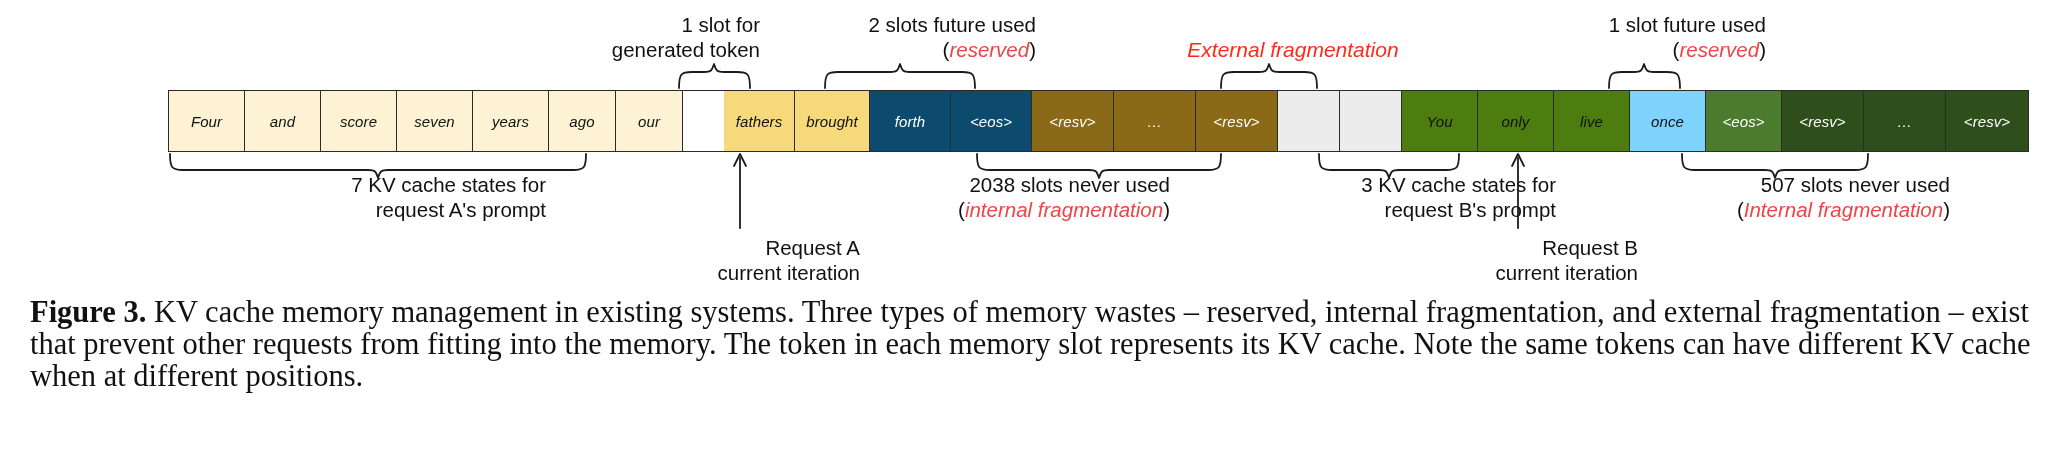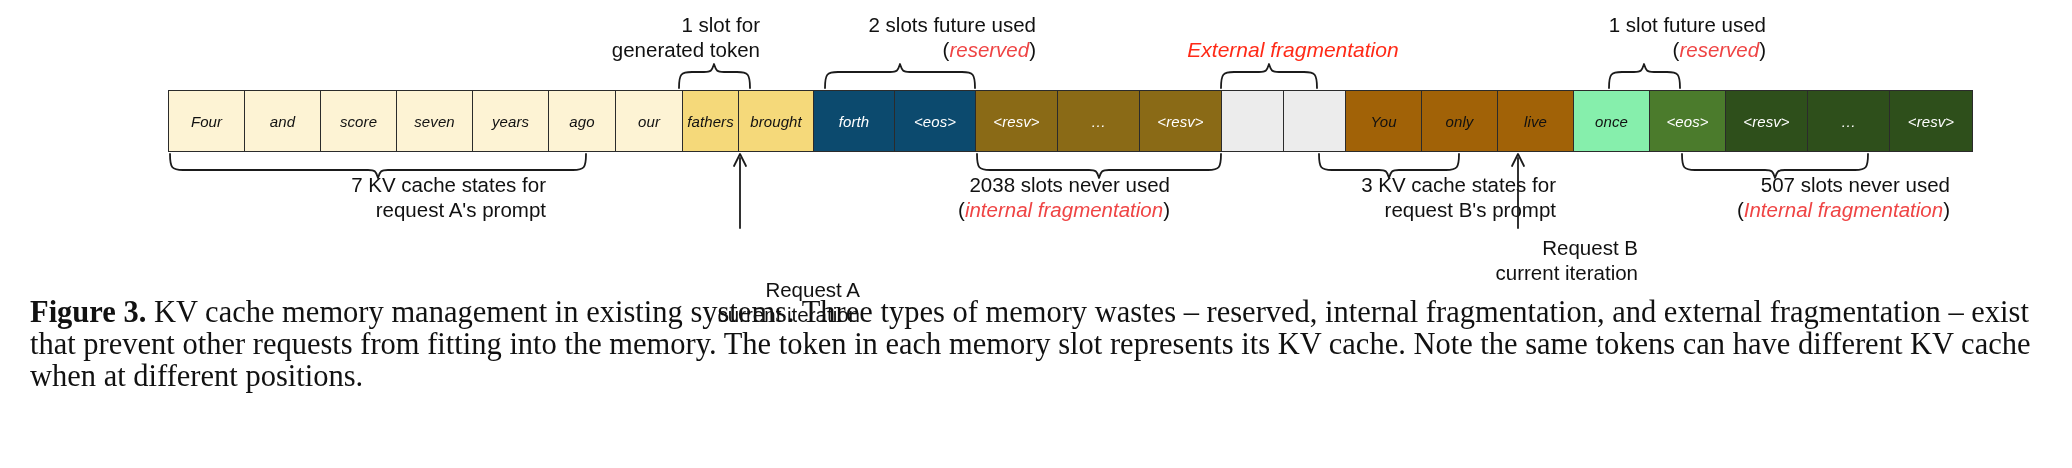--- a/index.html
+++ b/index.html
@@ -47,22 +47,22 @@
     white-space: nowrap;
   }
   .cell:last-child { border-right: none; }
 
   
   .c-promptA   { background:#fdf3d4; color:#111111; }
   .c-currentA  { background:#f5d97a; color:#111111; }
   .c-reservedA { background:#0c4a6e; color:#ffffff; }
   .c-internalA { background:#8a6a16; color:#ffffff; }
   .c-extfrag   { background:#ececec; color:#111111; }
-  .c-promptB   { background:#a16207; color:#111111; }
-  .c-currentB  { background:#86efac; color:#111111; }
+  .c-promptB   { background:#4d7c0f; color:#111111; }
+  .c-currentB  { background:#7dd3fc; color:#111111; }
   .c-reservedB { background:#4b7b2c; color:#ffffff; }
   .c-internalB { background:#2e4f1b; color:#ffffff; }
 
   
   .note {
     position: absolute;
     font-size: 20.5px;
     line-height: 25px;
     text-align: right;
     white-space: nowrap;
@@ -115,21 +115,21 @@
 <div id="figure">
 
   <div id="slot-row">
       <div class="cell c-promptA" style="width: 76px;">Four</div>
       <div class="cell c-promptA" style="width: 76px;">and</div>
       <div class="cell c-promptA" style="width: 76px;">score</div>
       <div class="cell c-promptA" style="width: 76px;">seven</div>
       <div class="cell c-promptA" style="width: 76px;">years</div>
       <div class="cell c-promptA" style="width: 67px;">ago</div>
       <div class="cell c-promptA" style="width: 67px;">our</div>
-      <div class="cell c-currentA" style="width: 56px;">fathers</div>
+      <div class="cell c-currentA" style="width: 71px; margin-left: 41px;">fathers</div>
       <div class="cell c-currentA" style="width: 75px;">brought</div>
       <div class="cell c-reservedA" style="width: 81px;">forth</div>
       <div class="cell c-reservedA" style="width: 81px;">&lt;eos&gt;</div>
       <div class="cell c-internalA" style="width: 82px;">&lt;resv&gt;</div>
       <div class="cell c-internalA" style="width: 82px;">…</div>
       <div class="cell c-internalA" style="width: 82px;">&lt;resv&gt;</div>
       <div class="cell c-extfrag" style="width: 62px;"></div>
       <div class="cell c-extfrag" style="width: 62px;"></div>
       <div class="cell c-promptB" style="width: 76px;">You</div>
       <div class="cell c-promptB" style="width: 76px;">only</div>
@@ -156,21 +156,21 @@
   <div class="note" style="left:1526px; top:12px; width:240px;">
     <div>1 slot future used</div>
     <div><span>(</span><span class="red">reserved</span><span>)</span></div>
   </div>
 
   <div class="note" style="left:216px; top:172px; width:330px;">
     <div>7 KV cache states for</div>
     <div>request A's prompt</div>
   </div>
 
-  <div class="note" style="left:620px; top:235px; width:240px;margin-top:42px;">
+  <div class="note" style="left:620px; top:235px; width:240px;">
     <div>Request A</div>
     <div>current iteration</div>
   </div>
 
   <div class="note" style="left:840px; top:172px; width:330px;">
     <div>2038 slots never used</div>
     <div><span>(</span><span class="red">internal fragmentation</span><span>)</span></div>
   </div>
 
   <div class="note" style="left:1226px; top:172px; width:330px;">

